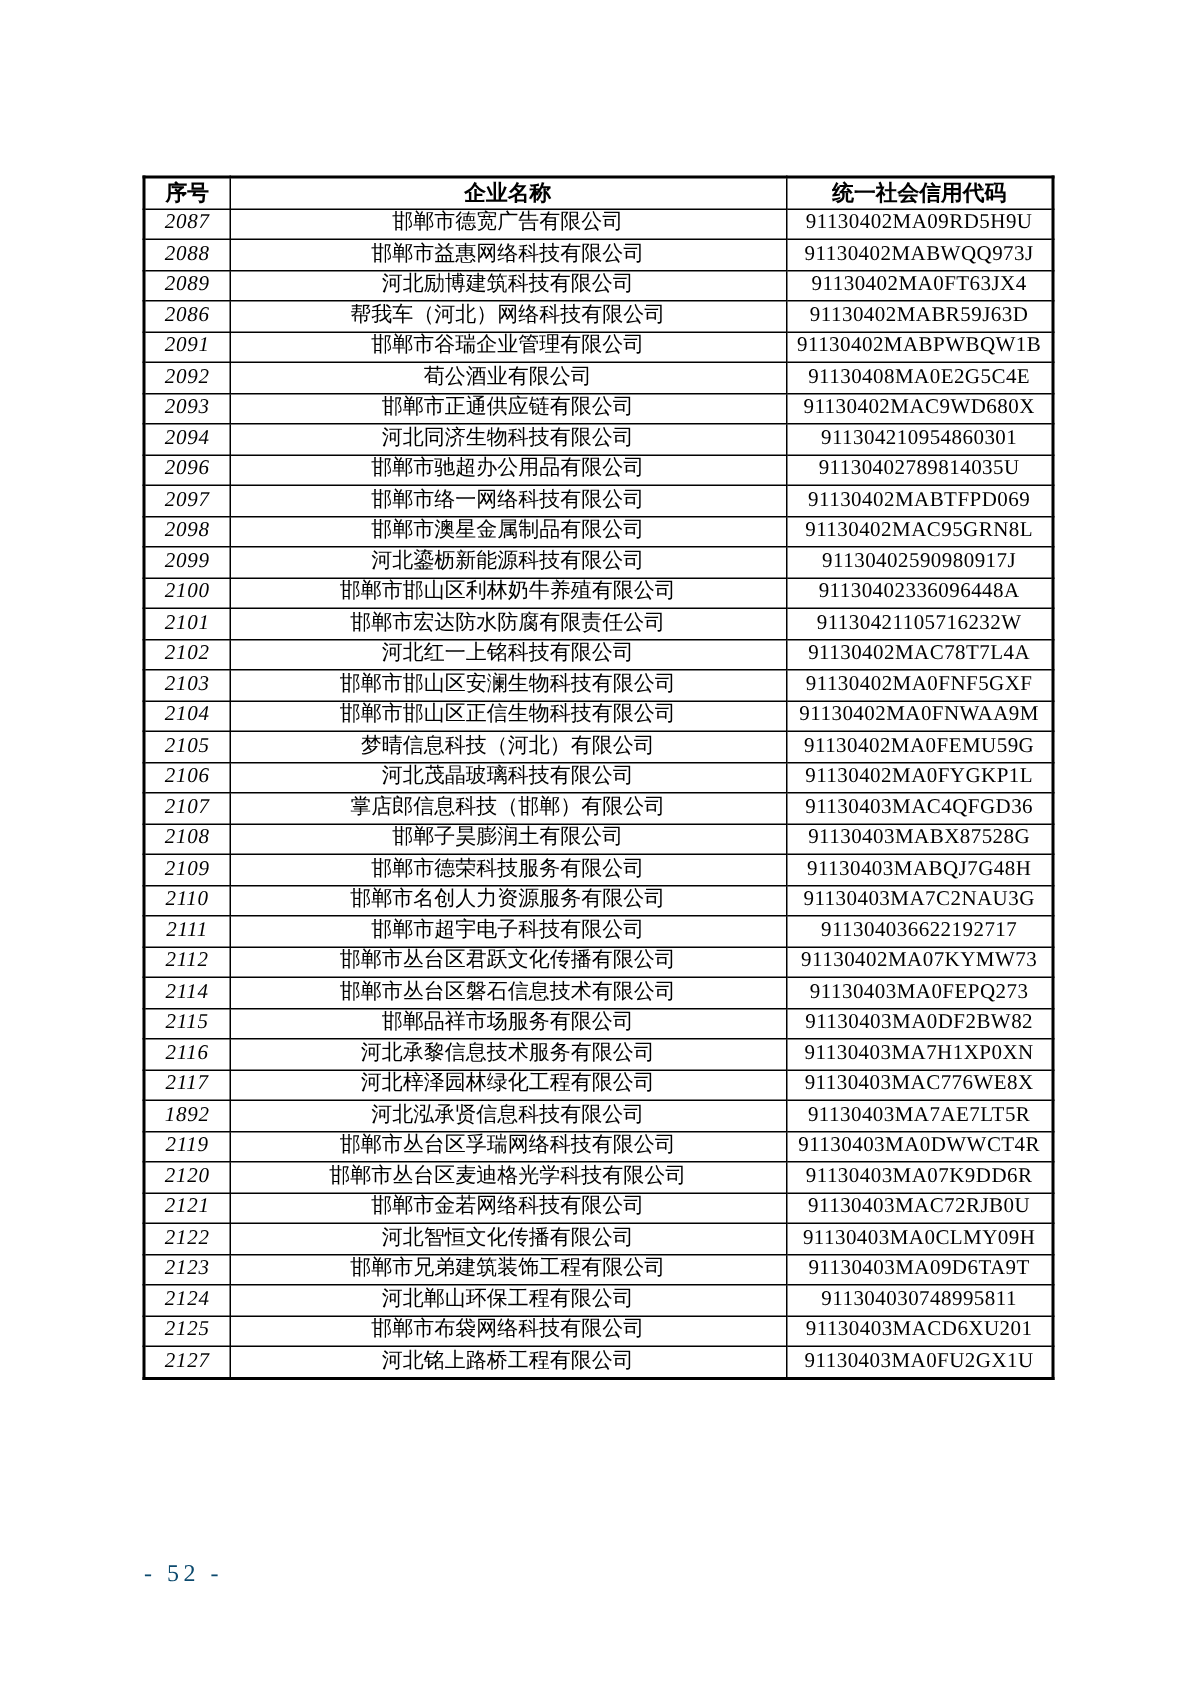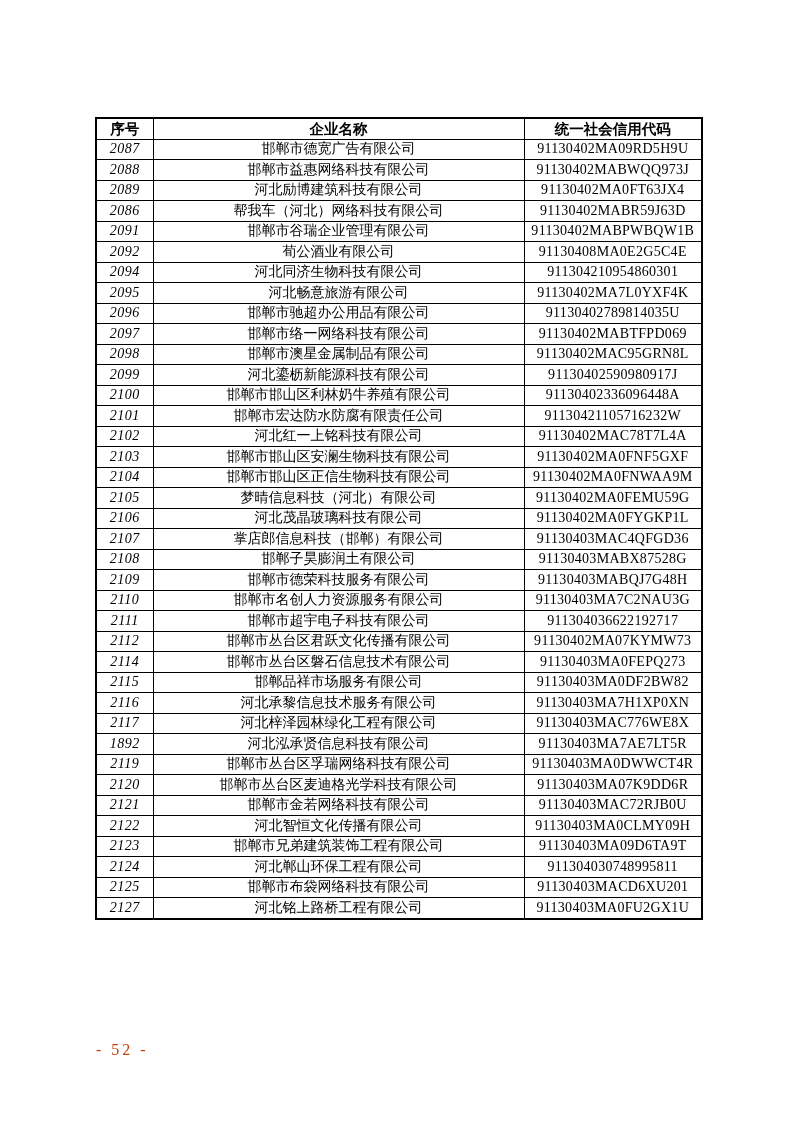--- a/index.html
+++ b/index.html
@@ -52,21 +52,21 @@
   .company-table td.cell-code {
     font-size: 14px;
     letter-spacing: 0.3px;
   }
   .page-number {
     position: absolute;
     left: 96px;
     top: 1041px;
     font-size: 16px;
     letter-spacing: 3px;
-    color: #c2410c;
+    color: #0c4a6e;
   }
 </style>
 </head>
 <body>
 
 <div class="page">
 
   <table class="company-table">
     <colgroup>
       <col class="col-serial">
@@ -105,30 +105,30 @@
           <td class="cell-serial">2091</td>
           <td class="cell-name">邯郸市谷瑞企业管理有限公司</td>
           <td class="cell-code">91130402MABPWBQW1B</td>
         </tr>
         <tr>
           <td class="cell-serial">2092</td>
           <td class="cell-name">荀公酒业有限公司</td>
           <td class="cell-code">91130408MA0E2G5C4E</td>
         </tr>
         <tr>
+          <td class="cell-serial">2093</td>
+          <td class="cell-name">邯郸市正通供应链有限公司</td>
+          <td class="cell-code">91130402MAC9WD680X</td>
+        </tr>
+        <tr>
           <td class="cell-serial">2094</td>
           <td class="cell-name">河北同济生物科技有限公司</td>
           <td class="cell-code">911304210954860301</td>
         </tr>
         <tr>
-          <td class="cell-serial">2095</td>
-          <td class="cell-name">河北畅意旅游有限公司</td>
-          <td class="cell-code">91130402MA7L0YXF4K</td>
-        </tr>
-        <tr>
           <td class="cell-serial">2096</td>
           <td class="cell-name">邯郸市驰超办公用品有限公司</td>
           <td class="cell-code">91130402789814035U</td>
         </tr>
         <tr>
           <td class="cell-serial">2097</td>
           <td class="cell-name">邯郸市络一网络科技有限公司</td>
           <td class="cell-code">91130402MABTFPD069</td>
         </tr>
         <tr>

